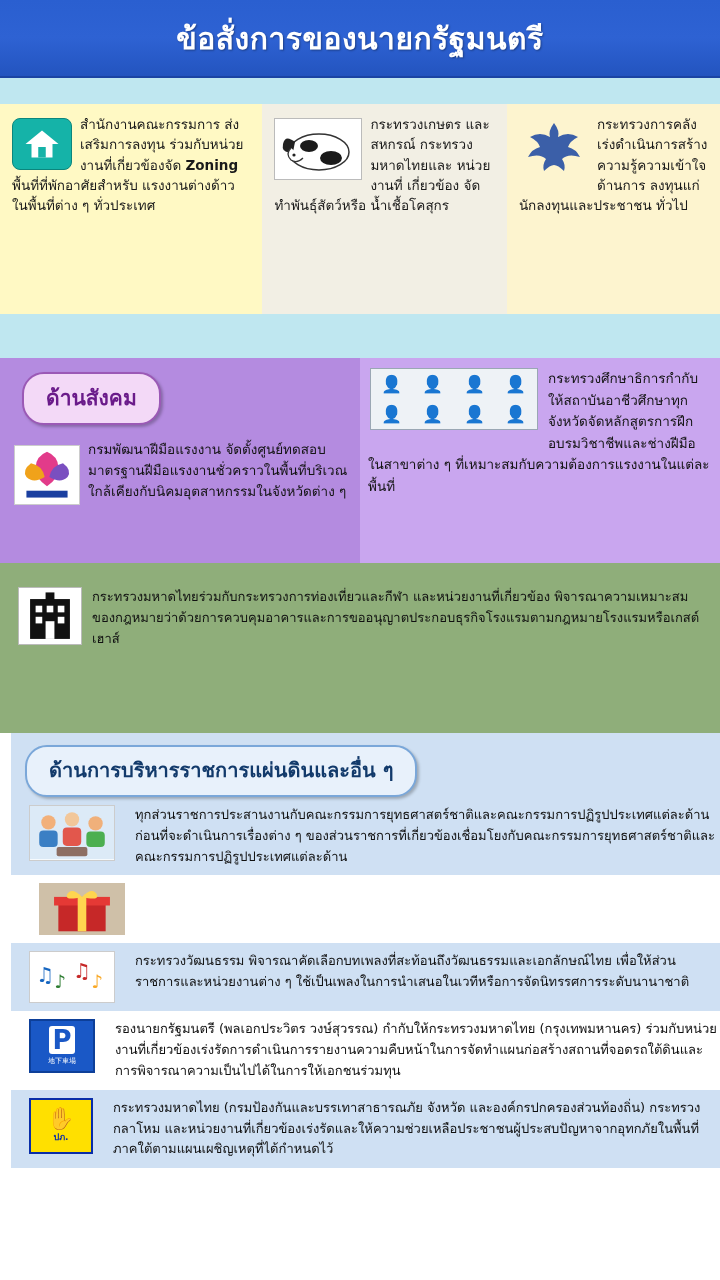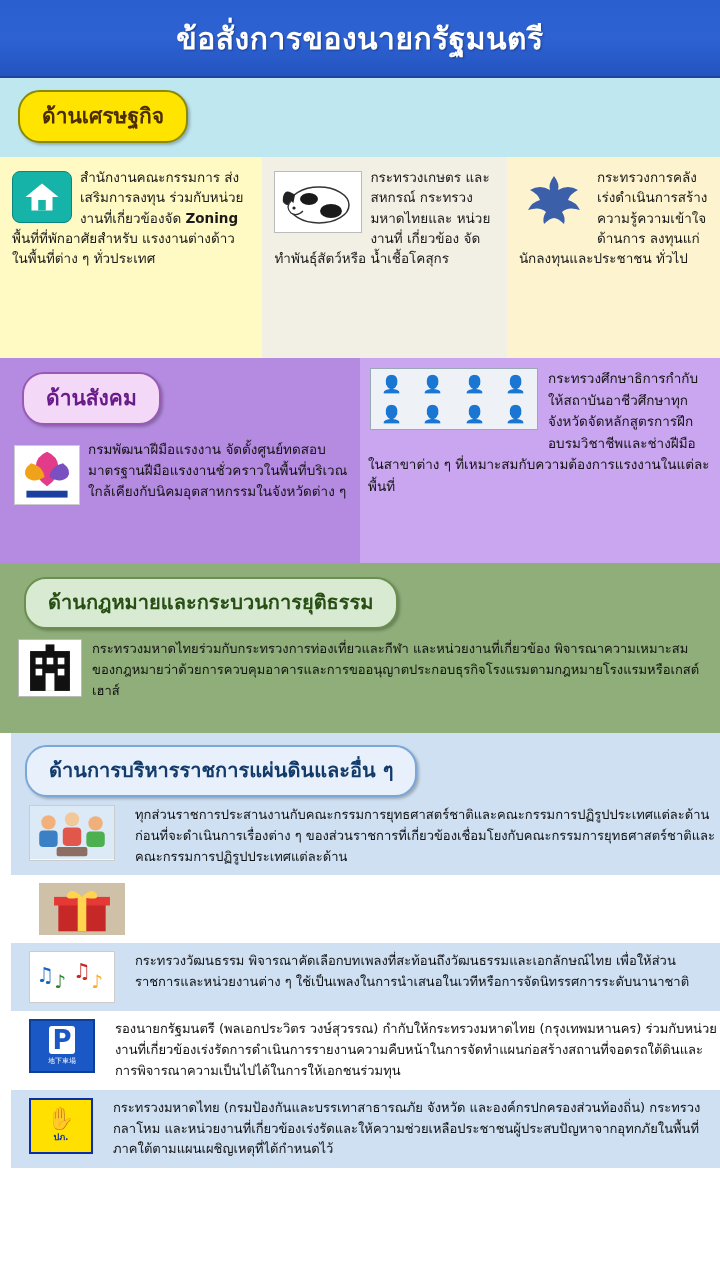--- a/index.html
+++ b/index.html
@@ -201,21 +201,20 @@
 </head>
 <body>
 
 <div id="page">
 
   <div class="header band">
     <div class="header-title">ข้อสั่งการของนายกรัฐมนตรี</div>
   </div>
 
   <div class="band econ">
-    <div class="tag">ด้านเศรษฐกิจ</div>
     <div class="econ-cards">
 
       <div class="card card1">
         <div class="ic ic-home">
           <svg viewBox="0 0 48 44">
               <polygon points="24,4 46,22 38,22 38,40 10,40 10,22 2,22" fill="#ffffff"></polygon>
               <rect x="19" y="26" width="10" height="14" fill="#15b3a8"></rect>
             </svg>
         </div>
         <span>สำนักงานคณะกรรมการ</span>
@@ -286,21 +285,20 @@
         <span>👤</span>
         <span>👤</span>
         <span>👤</span>
         <span>👤</span>
       </div>
       <span>กระทรวงศึกษาธิการกำกับให้สถาบันอาชีวศึกษาทุกจังหวัดจัดหลักสูตรการฝึกอบรมวิชาชีพและช่างฝีมือในสาขาต่าง ๆ ที่เหมาะสมกับความต้องการแรงงานในแต่ละพื้นที่</span>
     </div>
   </div>
 
   <div class="band law">
-    <div class="tag">ด้านกฎหมายและกระบวนการยุติธรรม</div>
     <div class="law-body">
       <div class="ic-bldg">
         <svg viewBox="0 0 56 50">
           <rect x="10" y="10" width="36" height="36" fill="#111"></rect>
           <rect x="24" y="4" width="8" height="8" fill="#111"></rect>
           <rect x="15" y="16" width="6" height="6" fill="#fff"></rect>
           <rect x="25" y="16" width="6" height="6" fill="#fff"></rect>
           <rect x="35" y="16" width="6" height="6" fill="#fff"></rect>
           <rect x="15" y="26" width="6" height="6" fill="#fff"></rect>
           <rect x="35" y="26" width="6" height="6" fill="#fff"></rect>

